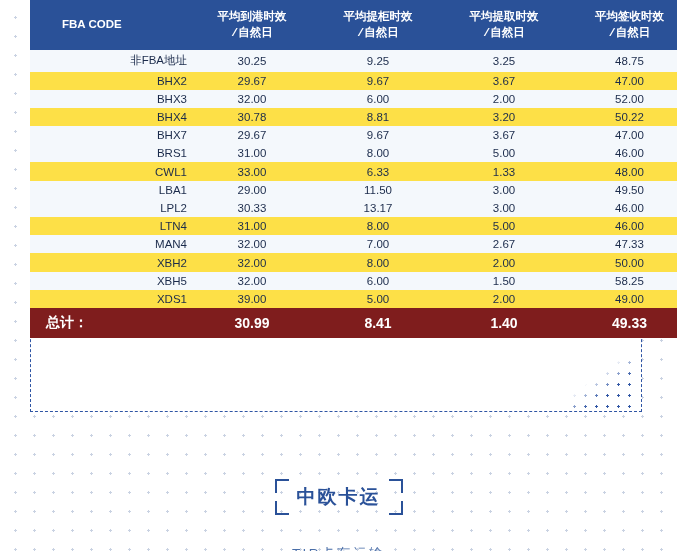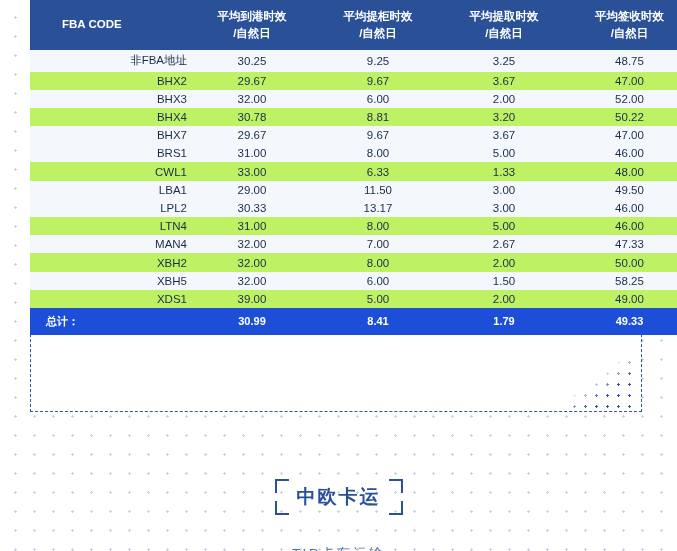--- a/index.html
+++ b/index.html
@@ -79,42 +79,42 @@
     line-height: 1.45;
     text-align: center;
     vertical-align: middle;
     border: none;
   }
   table.fba thead th.first {
     text-align: left;
     padding-left: 32px;
   }
   .hdr-l1 { display: block; }
-  .hdr-l2 { display: block; }
+  .hdr-l2 { display: block; font-family: Liberation Mono, monospace; }
 
   table.fba tbody td {
     font-size: 11.5px;
     color: #1b2b4b;
     text-align: center;
     padding: 3.1px 2px;
     border: none;
     background: #f4f8fc;
   }
   table.fba tbody tr.alt td {
-    background: #bef264;
+    background: #fde047;
   }
   table.fba tbody td.code {
     text-align: right;
     font-weight: normal;
   }
   table.fba tbody tr.total td {
-    background: #1d4ed8;
+    background: #7f1d1d;
     color: #ffffff;
     font-weight: bold;
-    font-size: 11px;
+    font-size: 14px;
     padding: 6px 2px;
   }
   table.fba tbody tr.total td.code {
     text-align: left;
     padding-left: 16px;
   }
 
   
   .footer {
     position: absolute;
@@ -285,21 +285,21 @@
         <td class="code">XDS1</td>
         <td>39.00</td>
         <td>5.00</td>
         <td>2.00</td>
         <td>49.00</td>
       </tr>
       <tr class="total">
         <td class="code">总计：</td>
         <td>30.99</td>
         <td>8.41</td>
-        <td>1.79</td>
+        <td>1.40</td>
         <td>49.33</td>
       </tr>
     </tbody>
   </table>
 </div>
 
 <div class="footer">
   <div class="brand-box">
     <span class="corner tl"></span>
     <span class="corner tr"></span>

